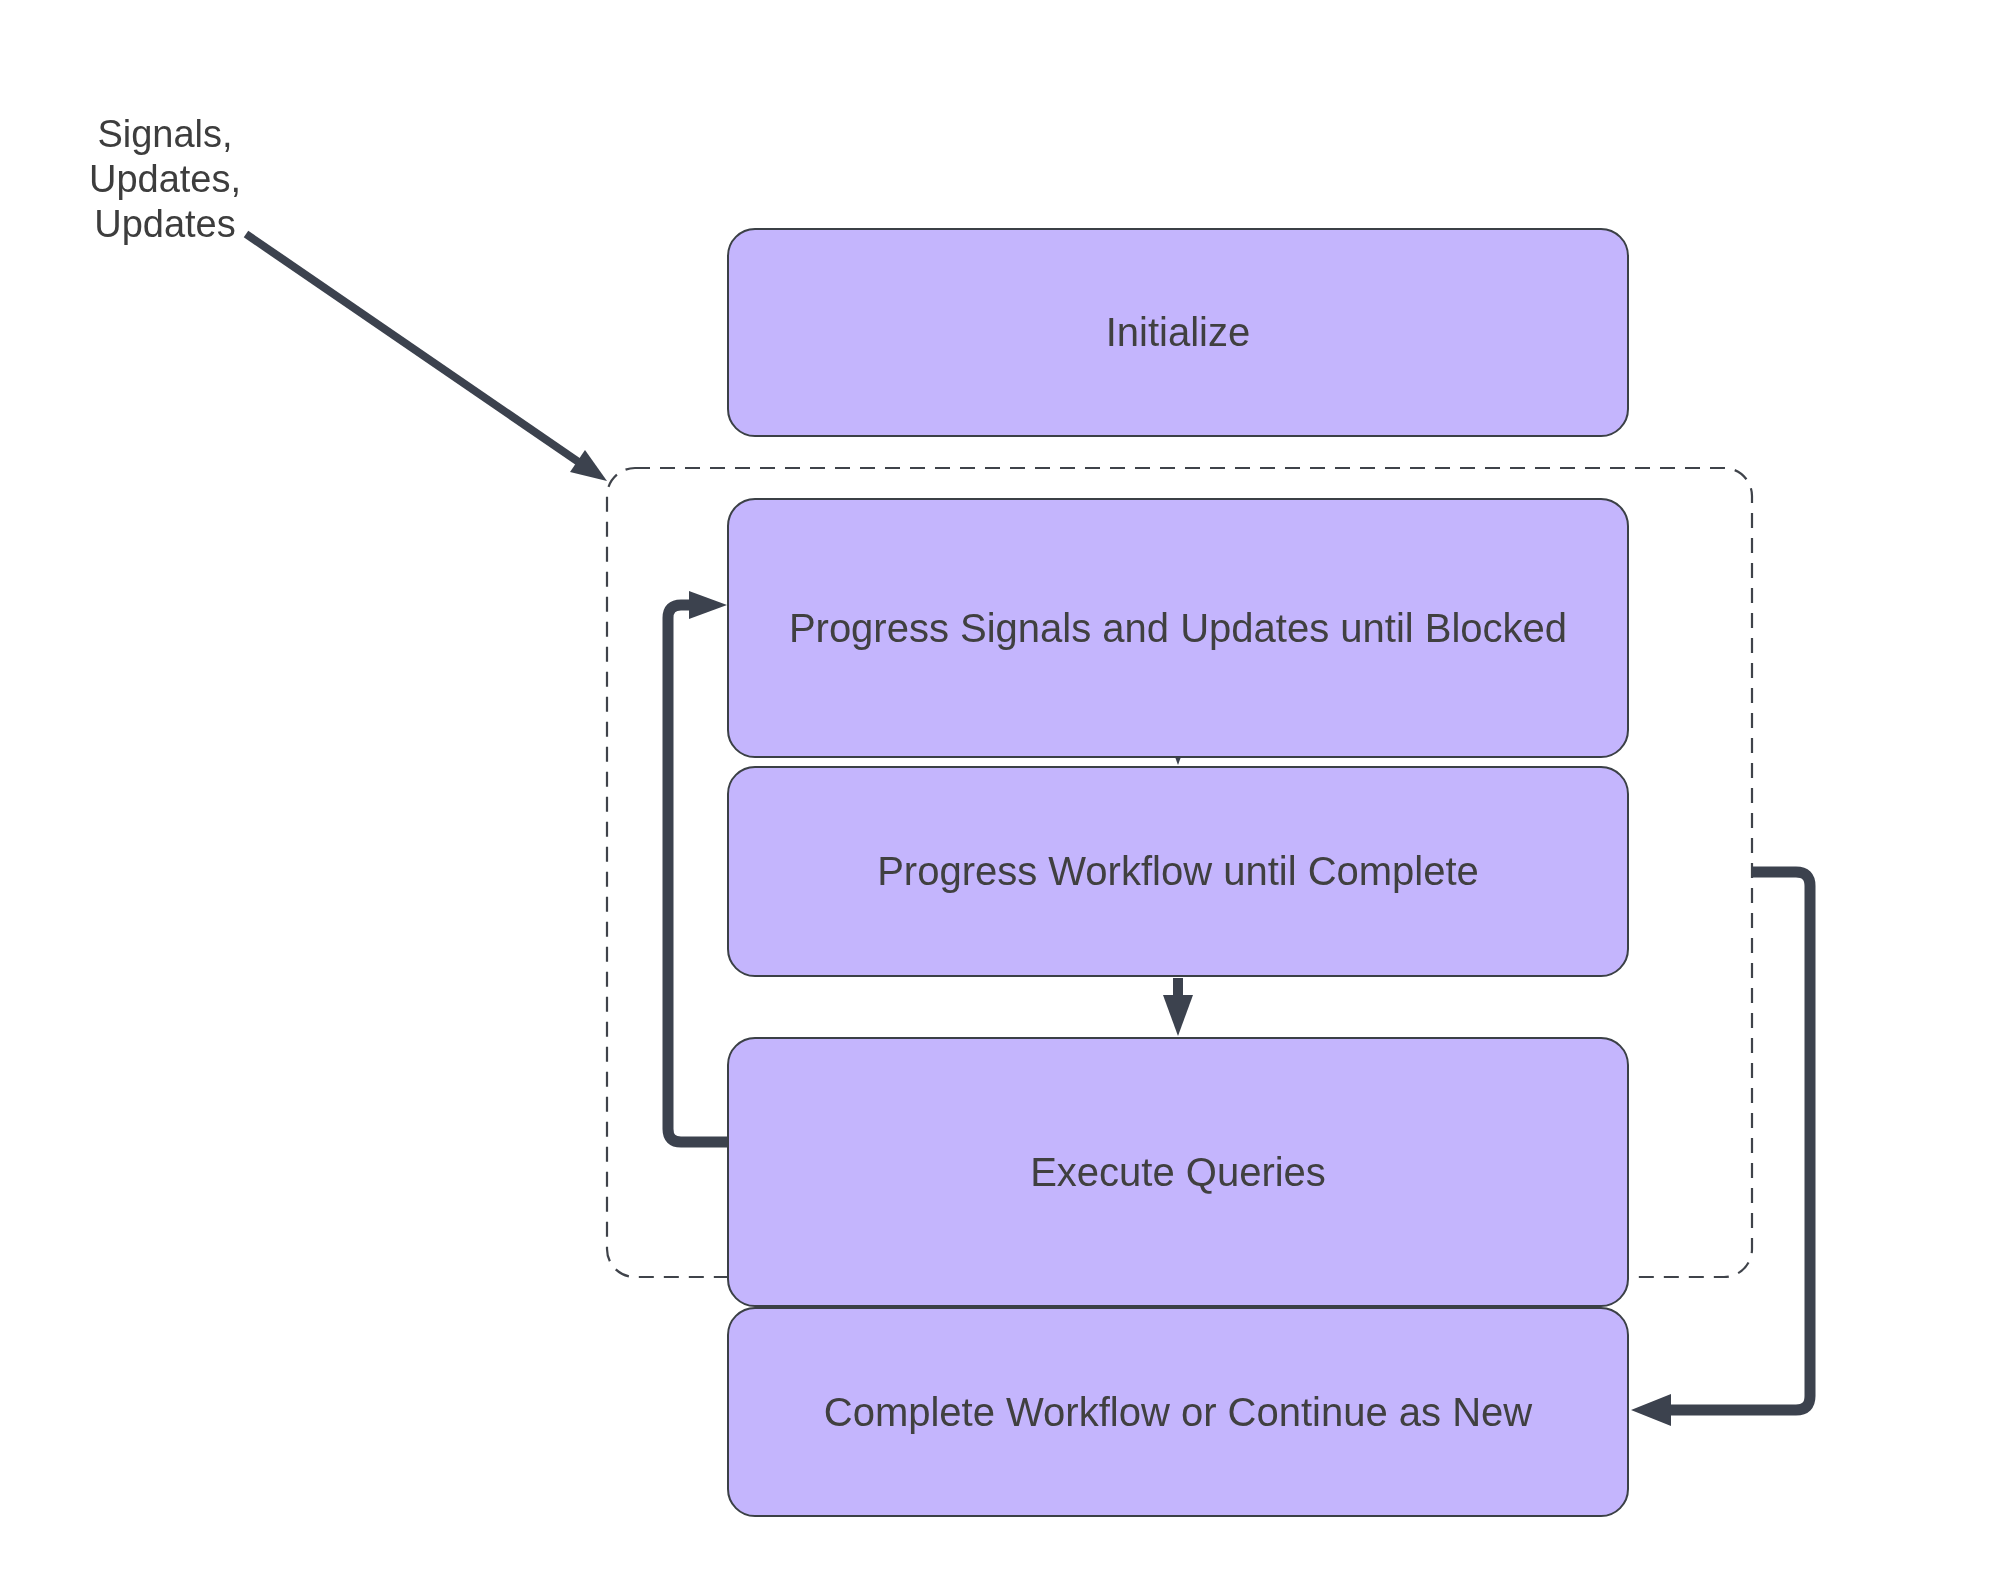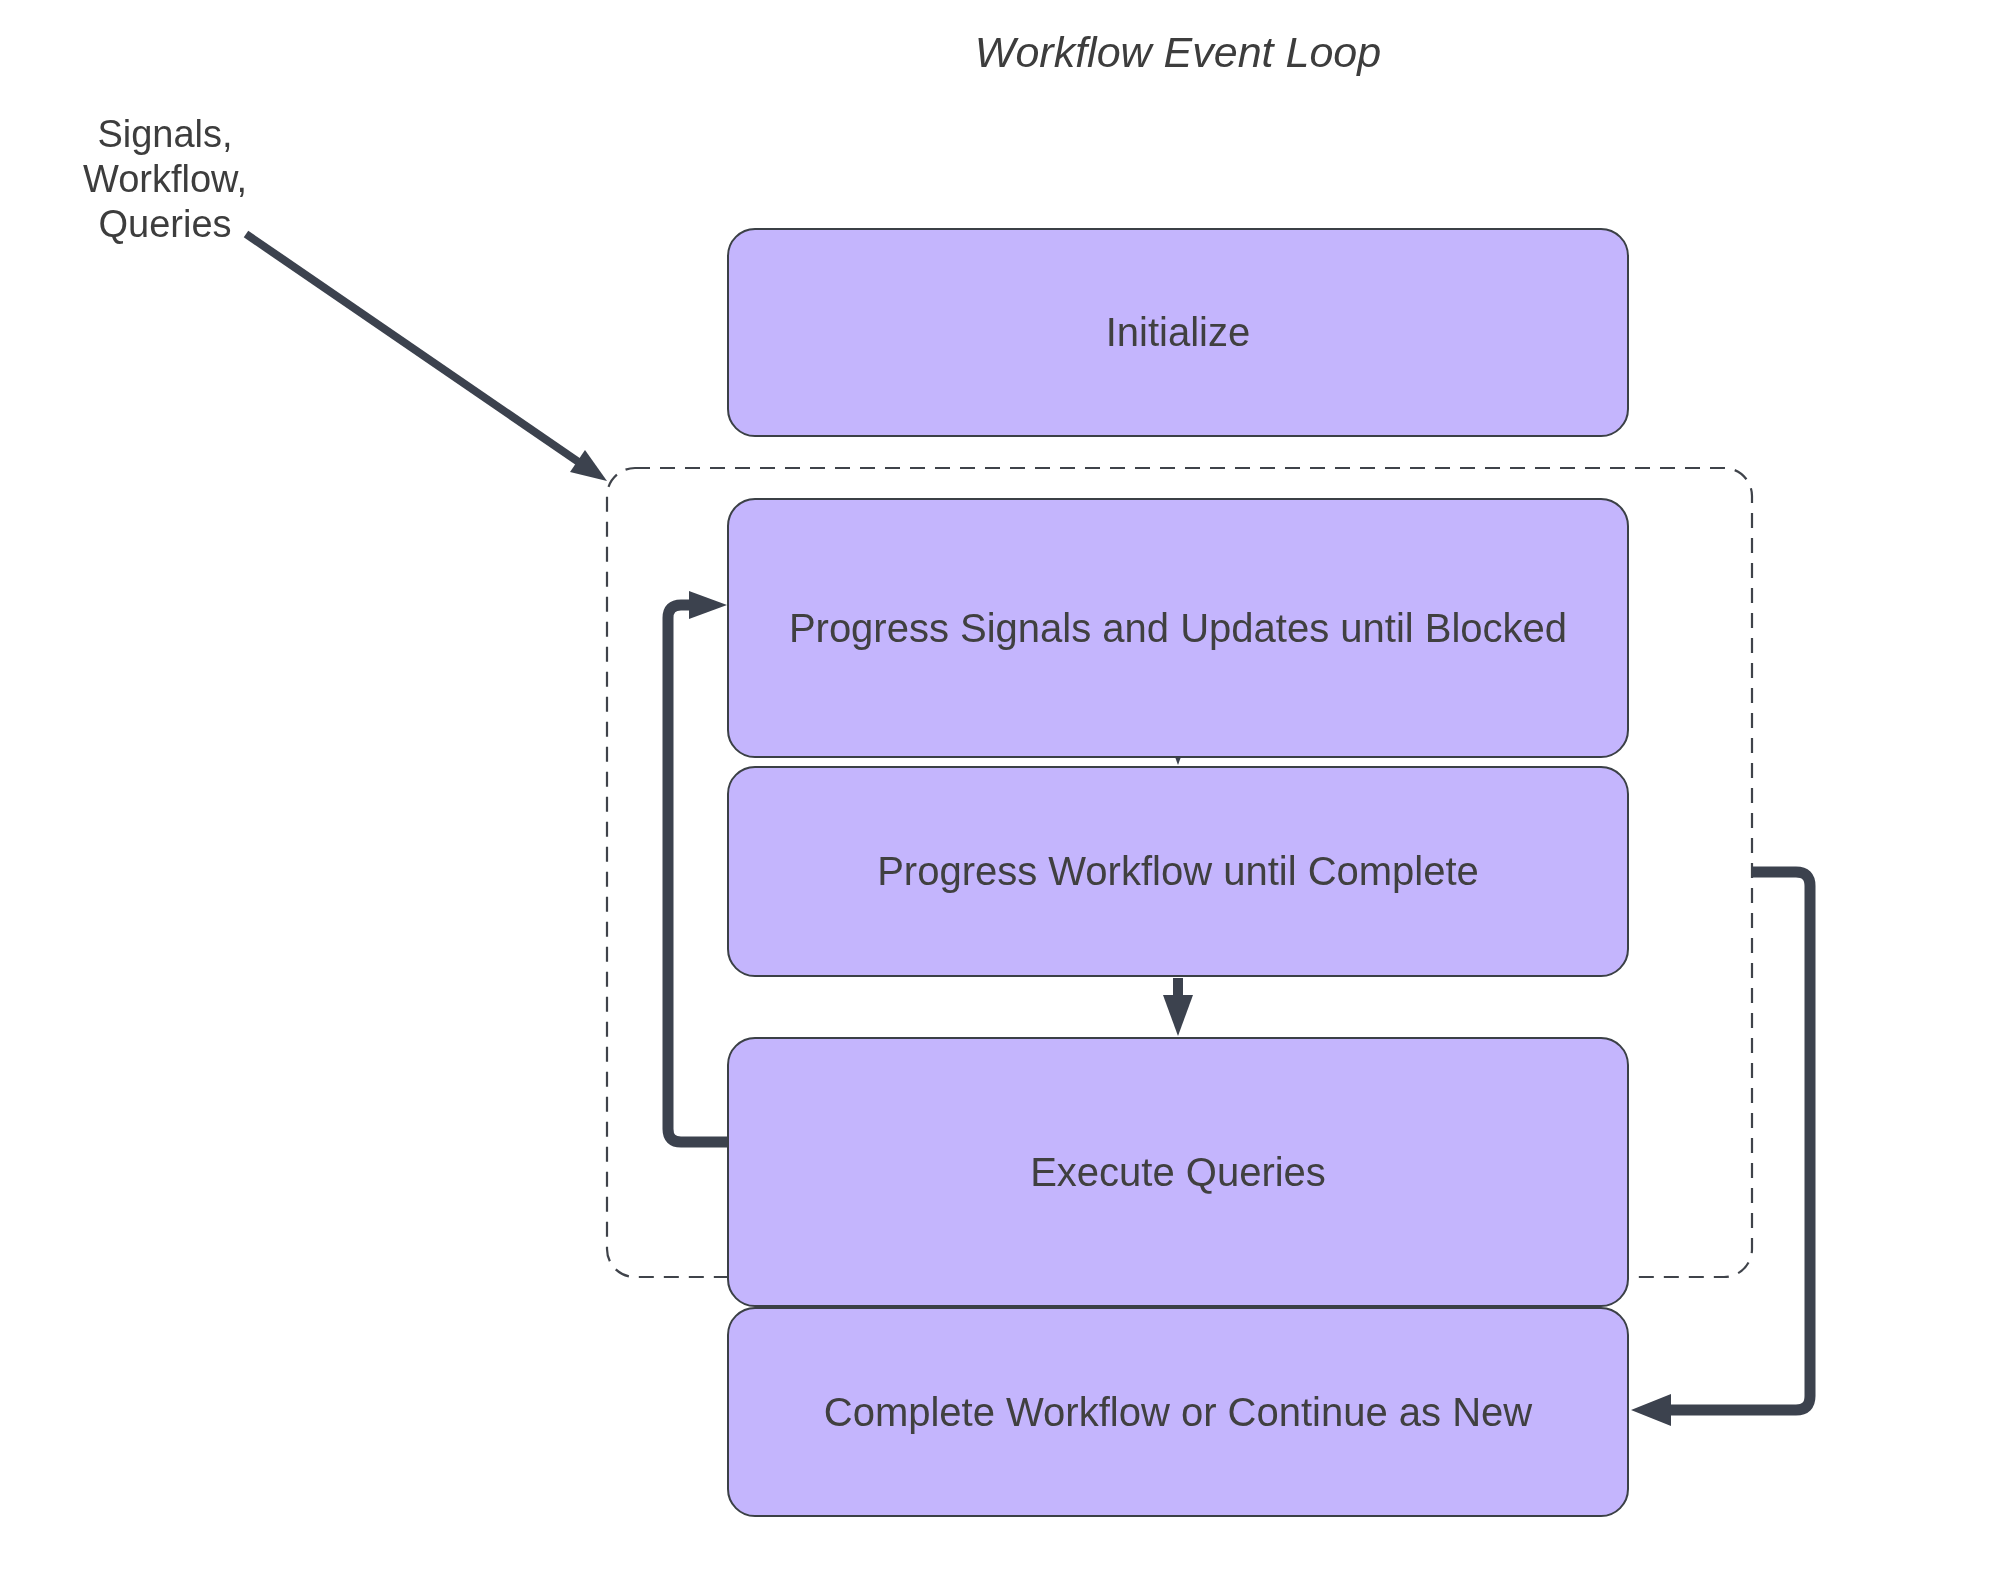--- a/index.html
+++ b/index.html
@@ -65,23 +65,22 @@
   .n-progress-signals  { top: 498px;  height: 260px; }
   .n-progress-workflow { top: 766px;  height: 211px; }
   .n-execute-queries   { top: 1037px; height: 270px; }
   .n-complete          { top: 1307px; height: 210px; }
 </style>
 </head>
 <body>
 
 <div class="canvas">
 
-  <div class="title">Workflow Event Loop</div>
 
-  <div class="ext-label">Signals, Workflow, Queries</div>
+  <div class="ext-label">Signals, Updates, Updates</div>
 
   <svg class="arrows" width="2006" height="1576" viewBox="0 0 2006 1576" fill="none" xmlns="http://www.w3.org/2000/svg">
 
     <rect x="607" y="468" width="1145" height="809" rx="28" stroke="#3f434a" stroke-width="2.2" stroke-dasharray="15 10" fill="none"></rect>
 
     <g>
       <line x1="246" y1="234" x2="580" y2="463" stroke="#3c424e" stroke-width="8"></line>
       <polygon points="607,481 570,472 585,450" fill="#3c424e"></polygon>
     </g>
 

